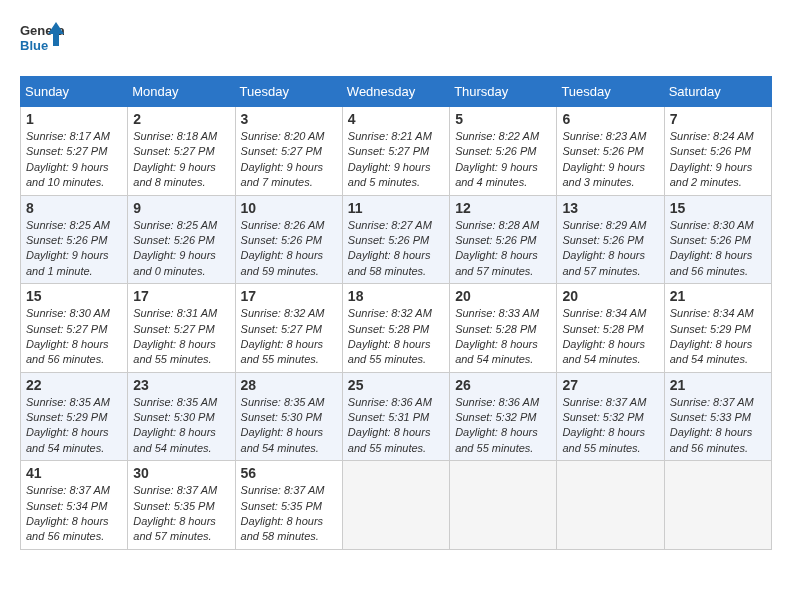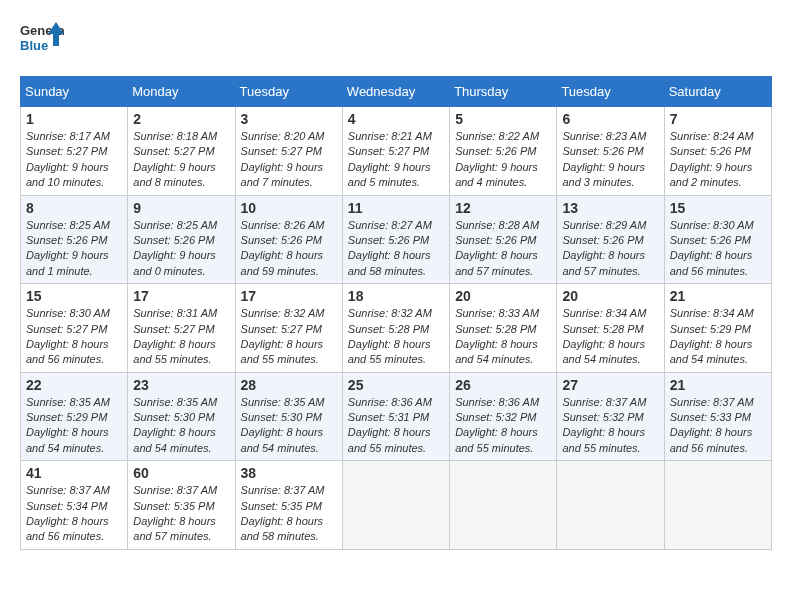--- a/index.html
+++ b/index.html
@@ -346,29 +346,29 @@
       <tr class="row-odd">
         <td>
         <span class="day-number">41</span>
         <div class="day-info">
           Sunrise: 8:37 AM<br>
           Sunset: 5:34 PM<br>
           Daylight: 8 hours and 56 minutes.
         </div>
       </td>
         <td>
-        <span class="day-number">60</span>
+        <span class="day-number">30</span>
         <div class="day-info">
           Sunrise: 8:37 AM<br>
           Sunset: 5:35 PM<br>
           Daylight: 8 hours and 57 minutes.
         </div>
       </td>
         <td>
-        <span class="day-number">38</span>
+        <span class="day-number">56</span>
         <div class="day-info">
           Sunrise: 8:37 AM<br>
           Sunset: 5:35 PM<br>
           Daylight: 8 hours and 58 minutes.
         </div>
       </td>
         <td class="empty"></td>
         <td class="empty"></td>
         <td class="empty"></td>
         <td class="empty"></td>

